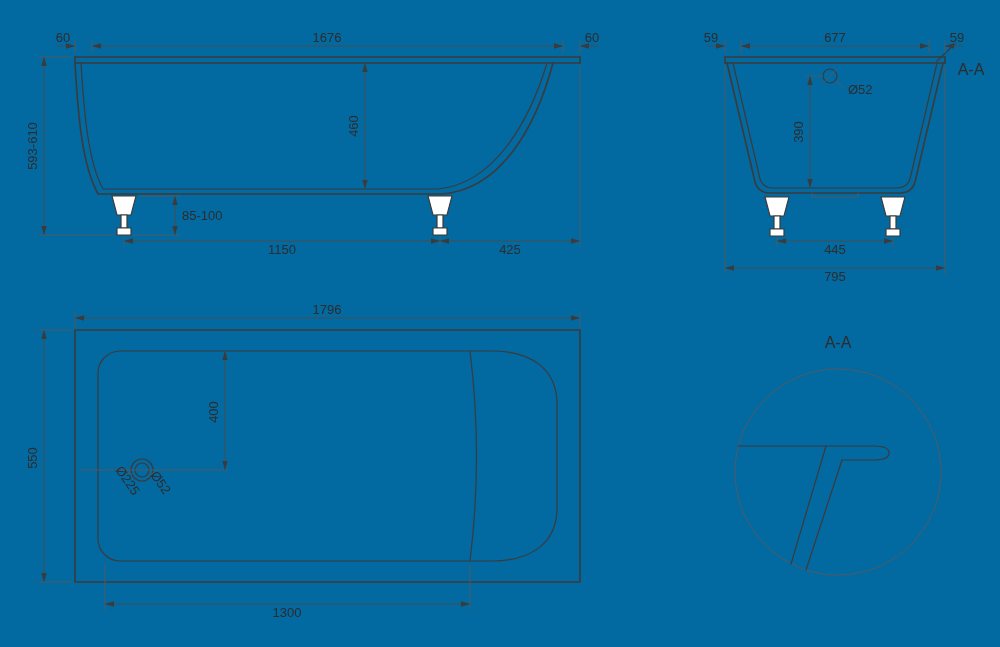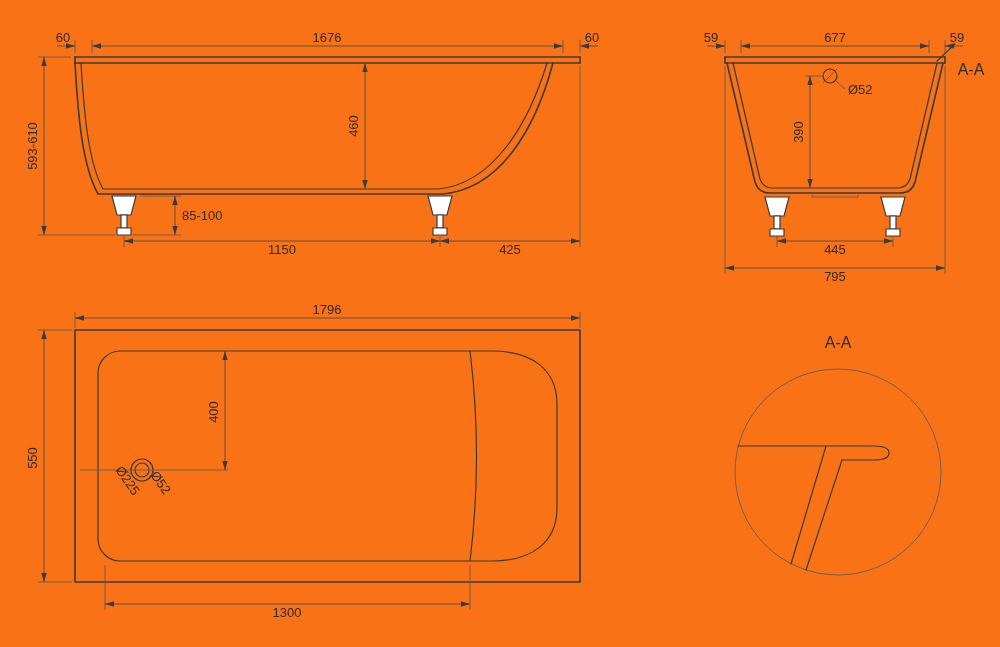--- a/index.html
+++ b/index.html
@@ -1,16 +1,16 @@
 <!DOCTYPE html>
 <html><head>
 <meta charset="utf-8">
 <style>
   html,body{margin:0;padding:0;background:#ffffff;}
-  .canvas{position:relative;width:1000px;height:647px;background:#f97316;overflow:hidden;}
+  .canvas{position:relative;width:1000px;height:647px;background:#0369a1;overflow:hidden;}
   svg{display:block;}
   .thick{stroke:#3b3b3b;stroke-width:1.6;fill:none;stroke-linecap:round;stroke-linejoin:round;}
   .med{stroke:#3b3b3b;stroke-width:1.2;fill:none;stroke-linecap:round;stroke-linejoin:round;}
   .part{stroke:#3b3b3b;stroke-width:1.2;fill:#ffffff;}
   .thin{stroke:#5a5a5a;stroke-width:0.85;fill:none;}
   .dim{stroke:#4c4c4c;stroke-width:0.9;fill:none;}
   .dim.both{marker-start:url(#arr);marker-end:url(#arr);}
   .dim.endonly{marker-end:url(#arr);}
   text{font-family:"Liberation Sans", sans-serif;font-size:13px;fill:#2d2d2d;}
   .lbl{font-size:16px;}

